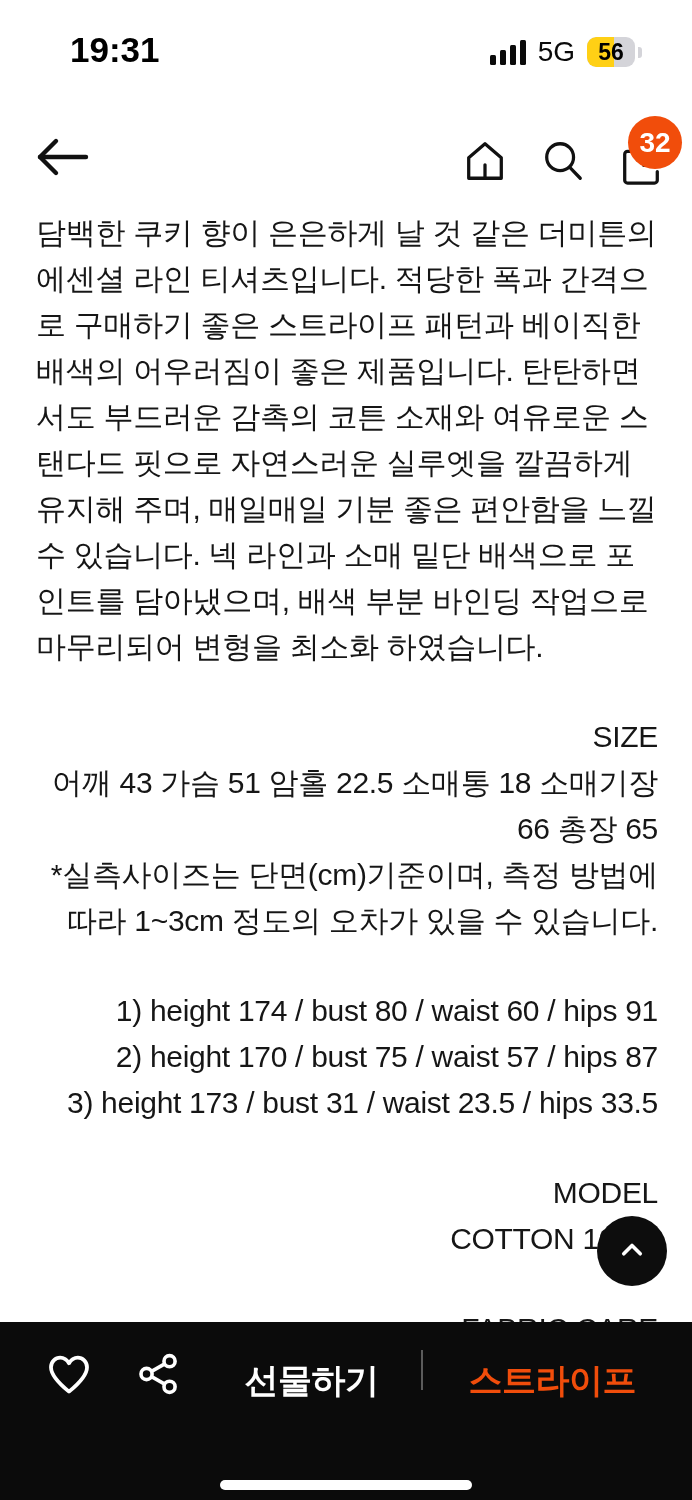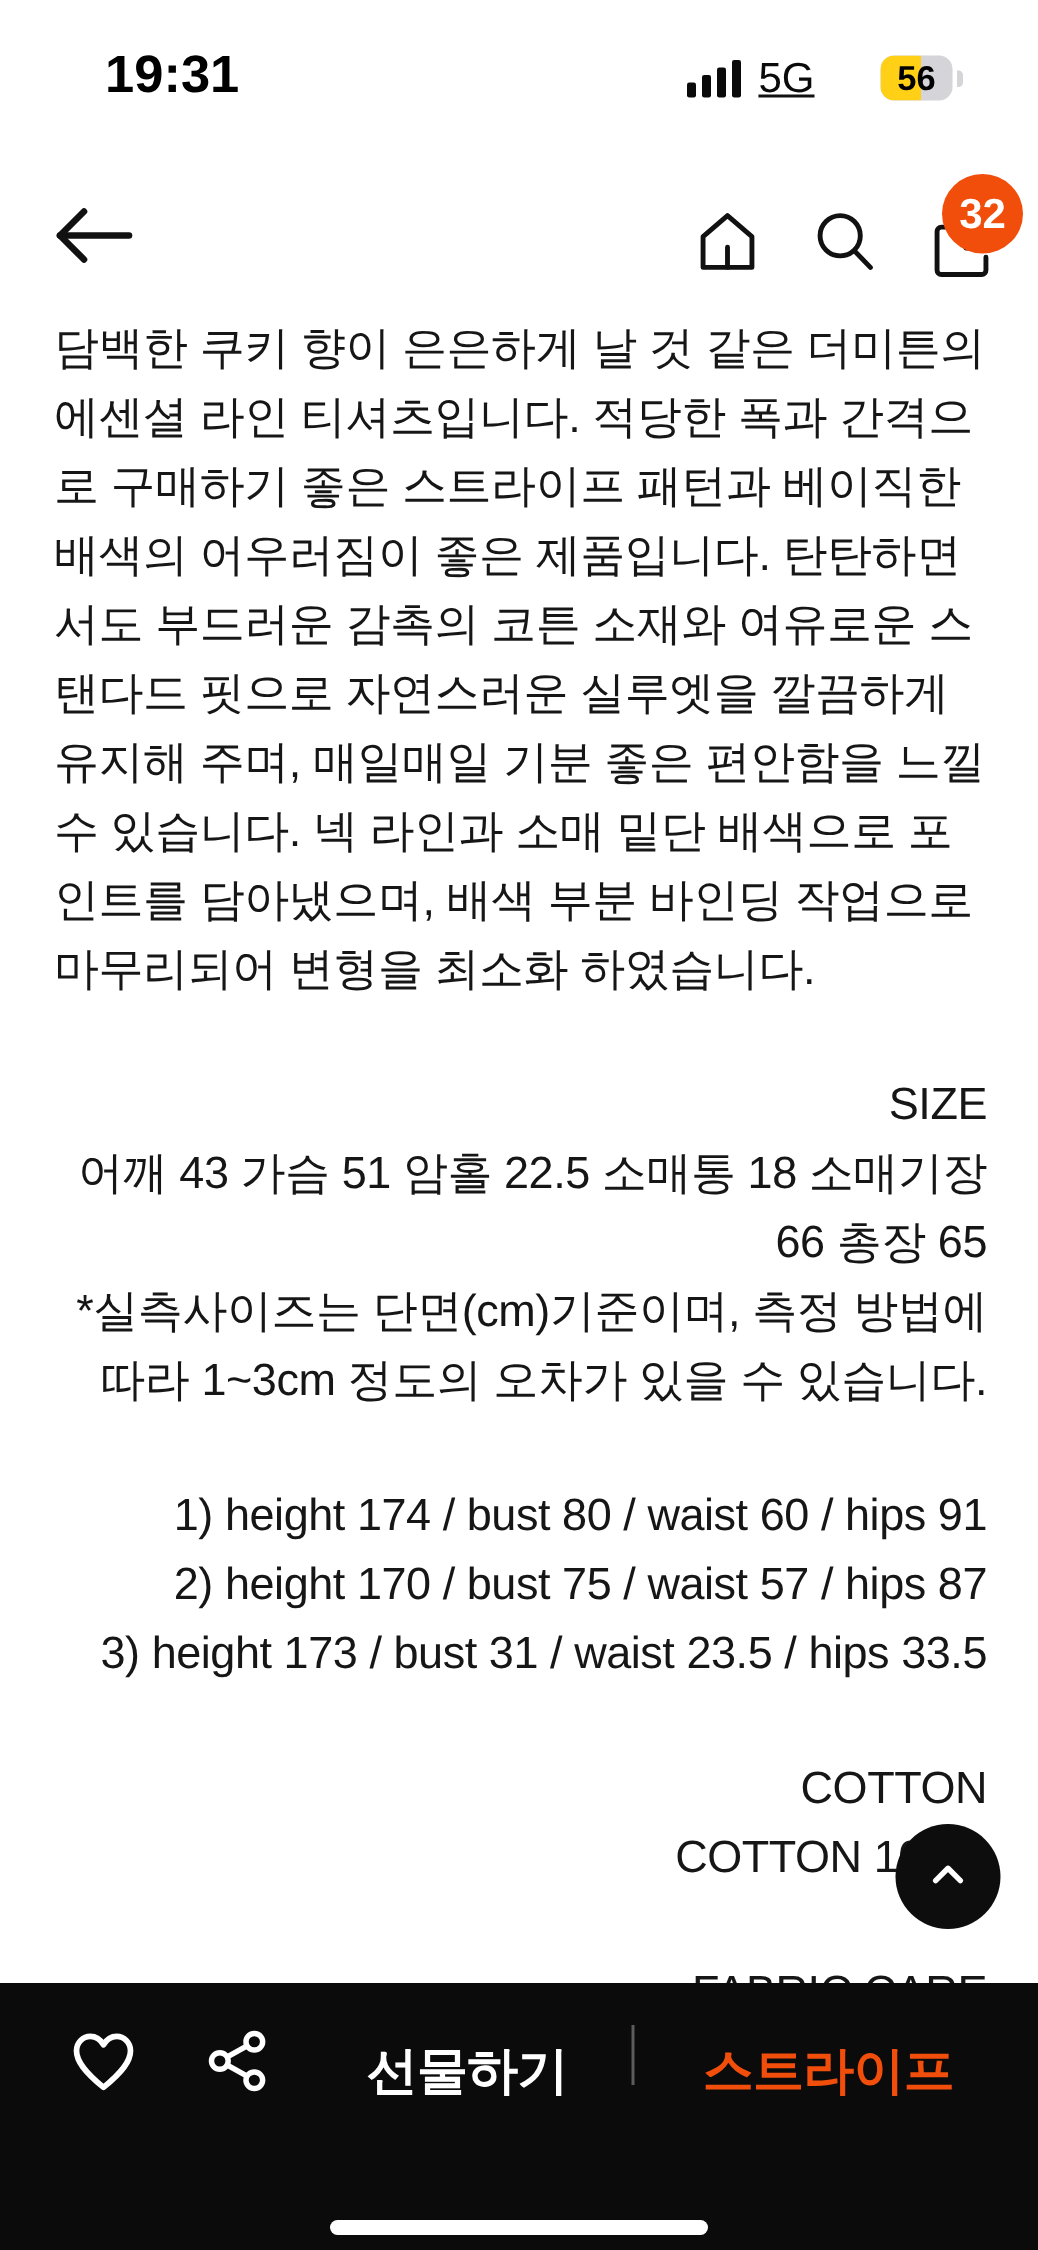--- a/index.html
+++ b/index.html
@@ -13,29 +13,29 @@
   }
 
   
   .status-bar { position:absolute; top:0; left:0; right:0; height:96px;text-align:right; }
   .status-time {
     position:absolute; left:70px; top:30px;
     font-size:35px; font-weight:700; color:#000; letter-spacing:0px;
   }
   .status-right {
     position:absolute; right:50px; top:36px;
-    display:flex; align-items:center; gap:12px; height:32px;text-decoration:underline;
+    display:flex; align-items:center; gap:12px; height:32px;
   }
   .signal-bars { display:flex; align-items:flex-end; gap:4px; height:26px; }
   .signal-bars span { display:block; width:6px; background:#0a0a0a; border-radius:1.5px; }
   .signal-bars .b1 { height:10px; } .signal-bars .b2 { height:15px; }
   .signal-bars .b3 { height:20px; } .signal-bars .b4 { height:25px; }
   .network-label { font-size:28px; font-weight:500; color:#0a0a0a; }
   .battery { position:relative; width:48px; height:30px; border-radius:9px;
-    background:#d4d4d9; overflow:hidden;margin-left:32px; }
+    background:#d4d4d9; overflow:hidden; }
   .battery-fill { position:absolute; left:0; top:0; bottom:0; width:56%;
     border-radius:9px 0 0 9px; }
   .battery-label { position:absolute; inset:0; display:flex; align-items:center;
     justify-content:center; font-size:23px; font-weight:700; color:#000; }
   .battery-cap { width:4px; height:11px; background:#d4d4d9;
     border-radius:0 3px 3px 0; margin-left:-9px; }
 
   
   .nav-bar { position:absolute; top:110px; left:0; right:0; height:92px; }
   .back-button { position:absolute; left:30px; top:18px; width:64px; height:60px;
@@ -149,21 +149,21 @@
     <div class="txt">*실측사이즈는 단면(cm)기준이며, 측정 방법에 따라 1~3cm 정도의 오차가 있을 수 있습니다.</div>
   </div>
 
   <div class="section">
     <div class="txt">1) height 174 / bust 80 / waist 60 / hips 91</div>
     <div class="txt">2) height 170 / bust 75 / waist 57 / hips 87</div>
     <div class="txt">3) height 173 / bust 31 / waist 23.5 / hips 33.5</div>
   </div>
 
   <div class="section">
-    <div class="txt">COTTON</div>
+    <div class="txt">MODEL</div>
     <div class="txt">COTTON 100%</div>
   </div>
 
   <div class="section">
     <div class="txt">FABRIC CARE</div>
   </div>
 </div>
 
 <button class="scroll-top-button">
   <span>

